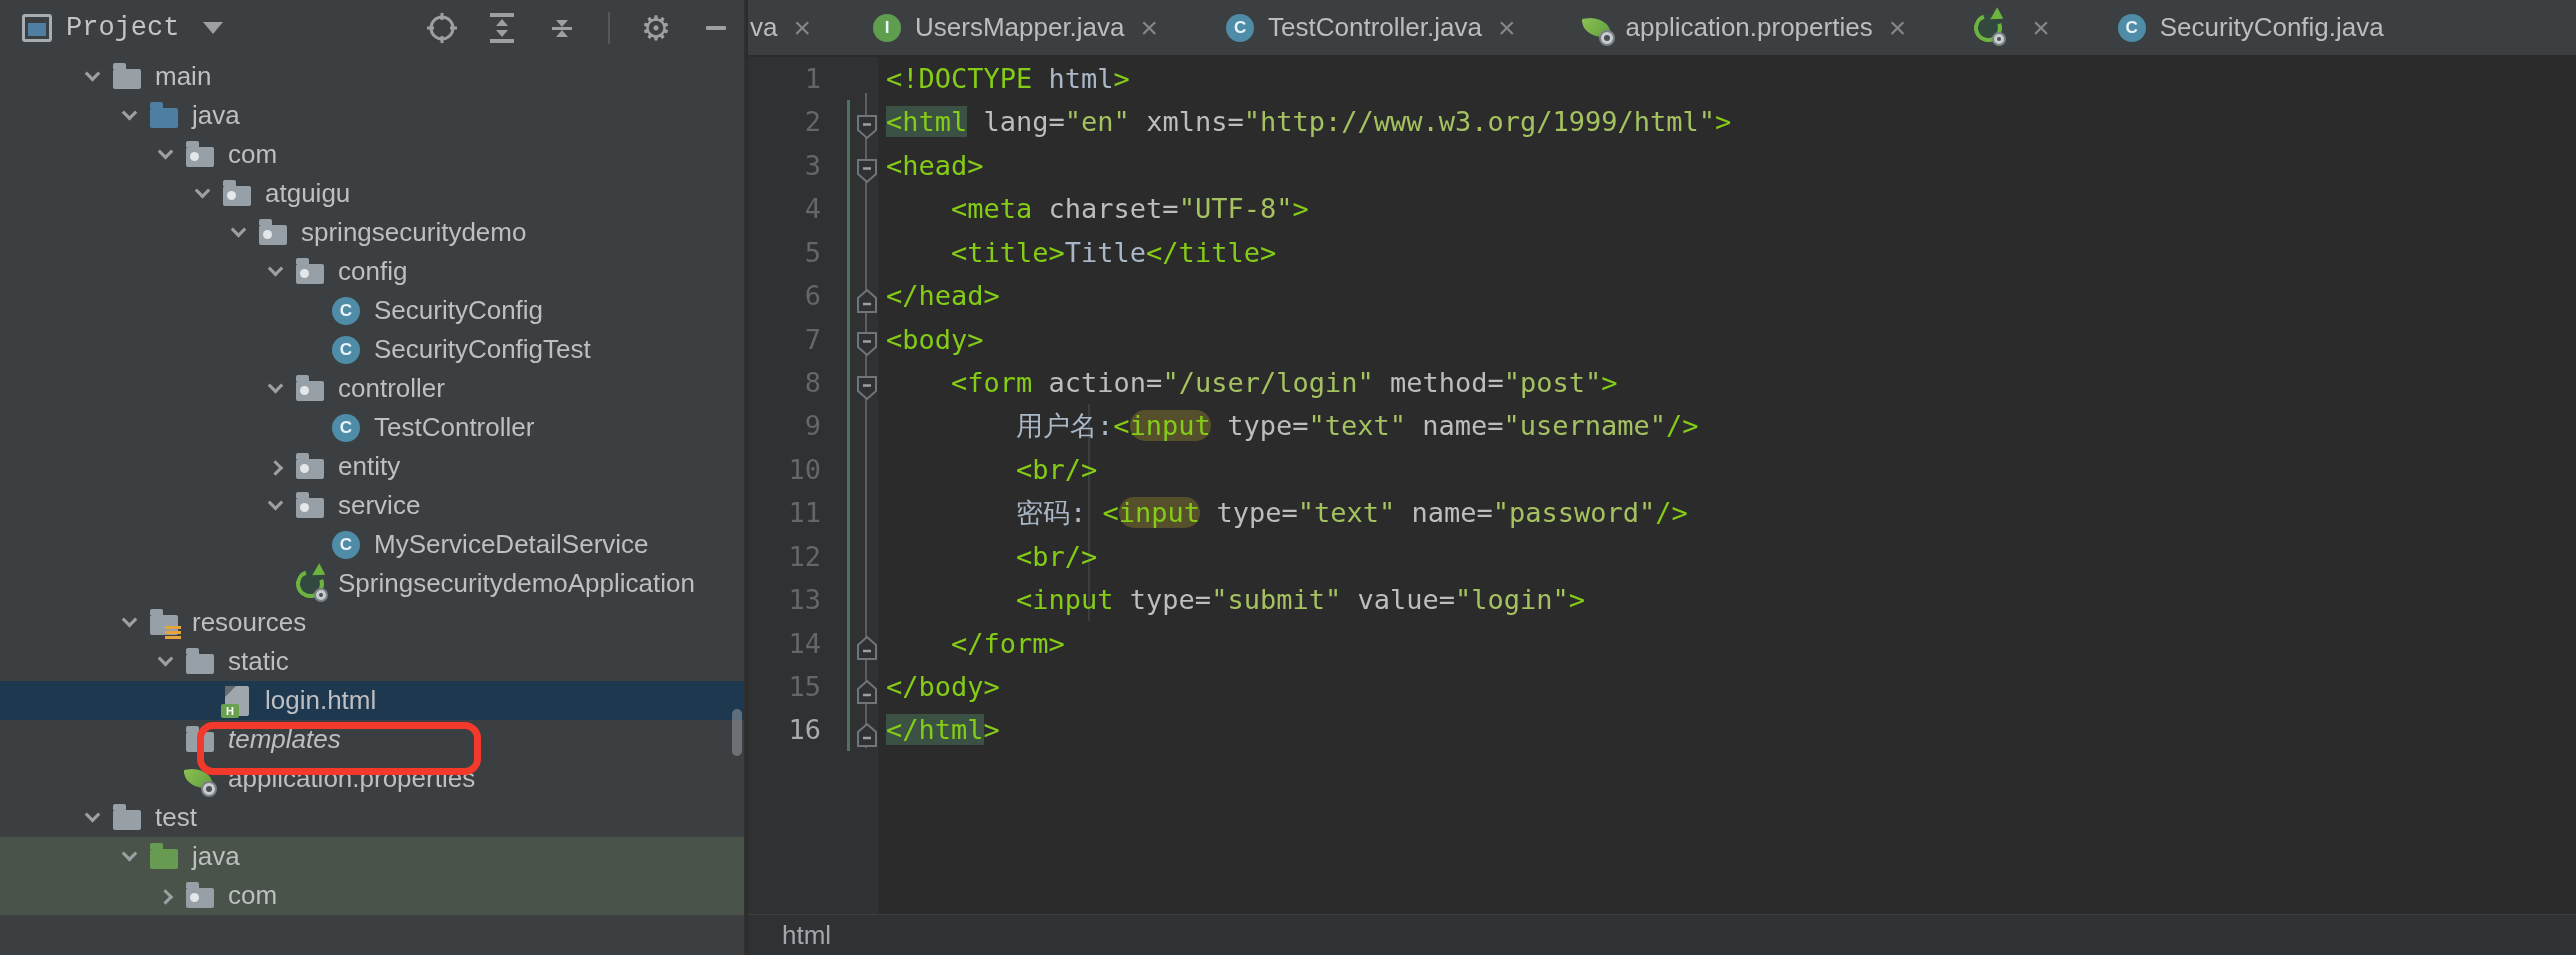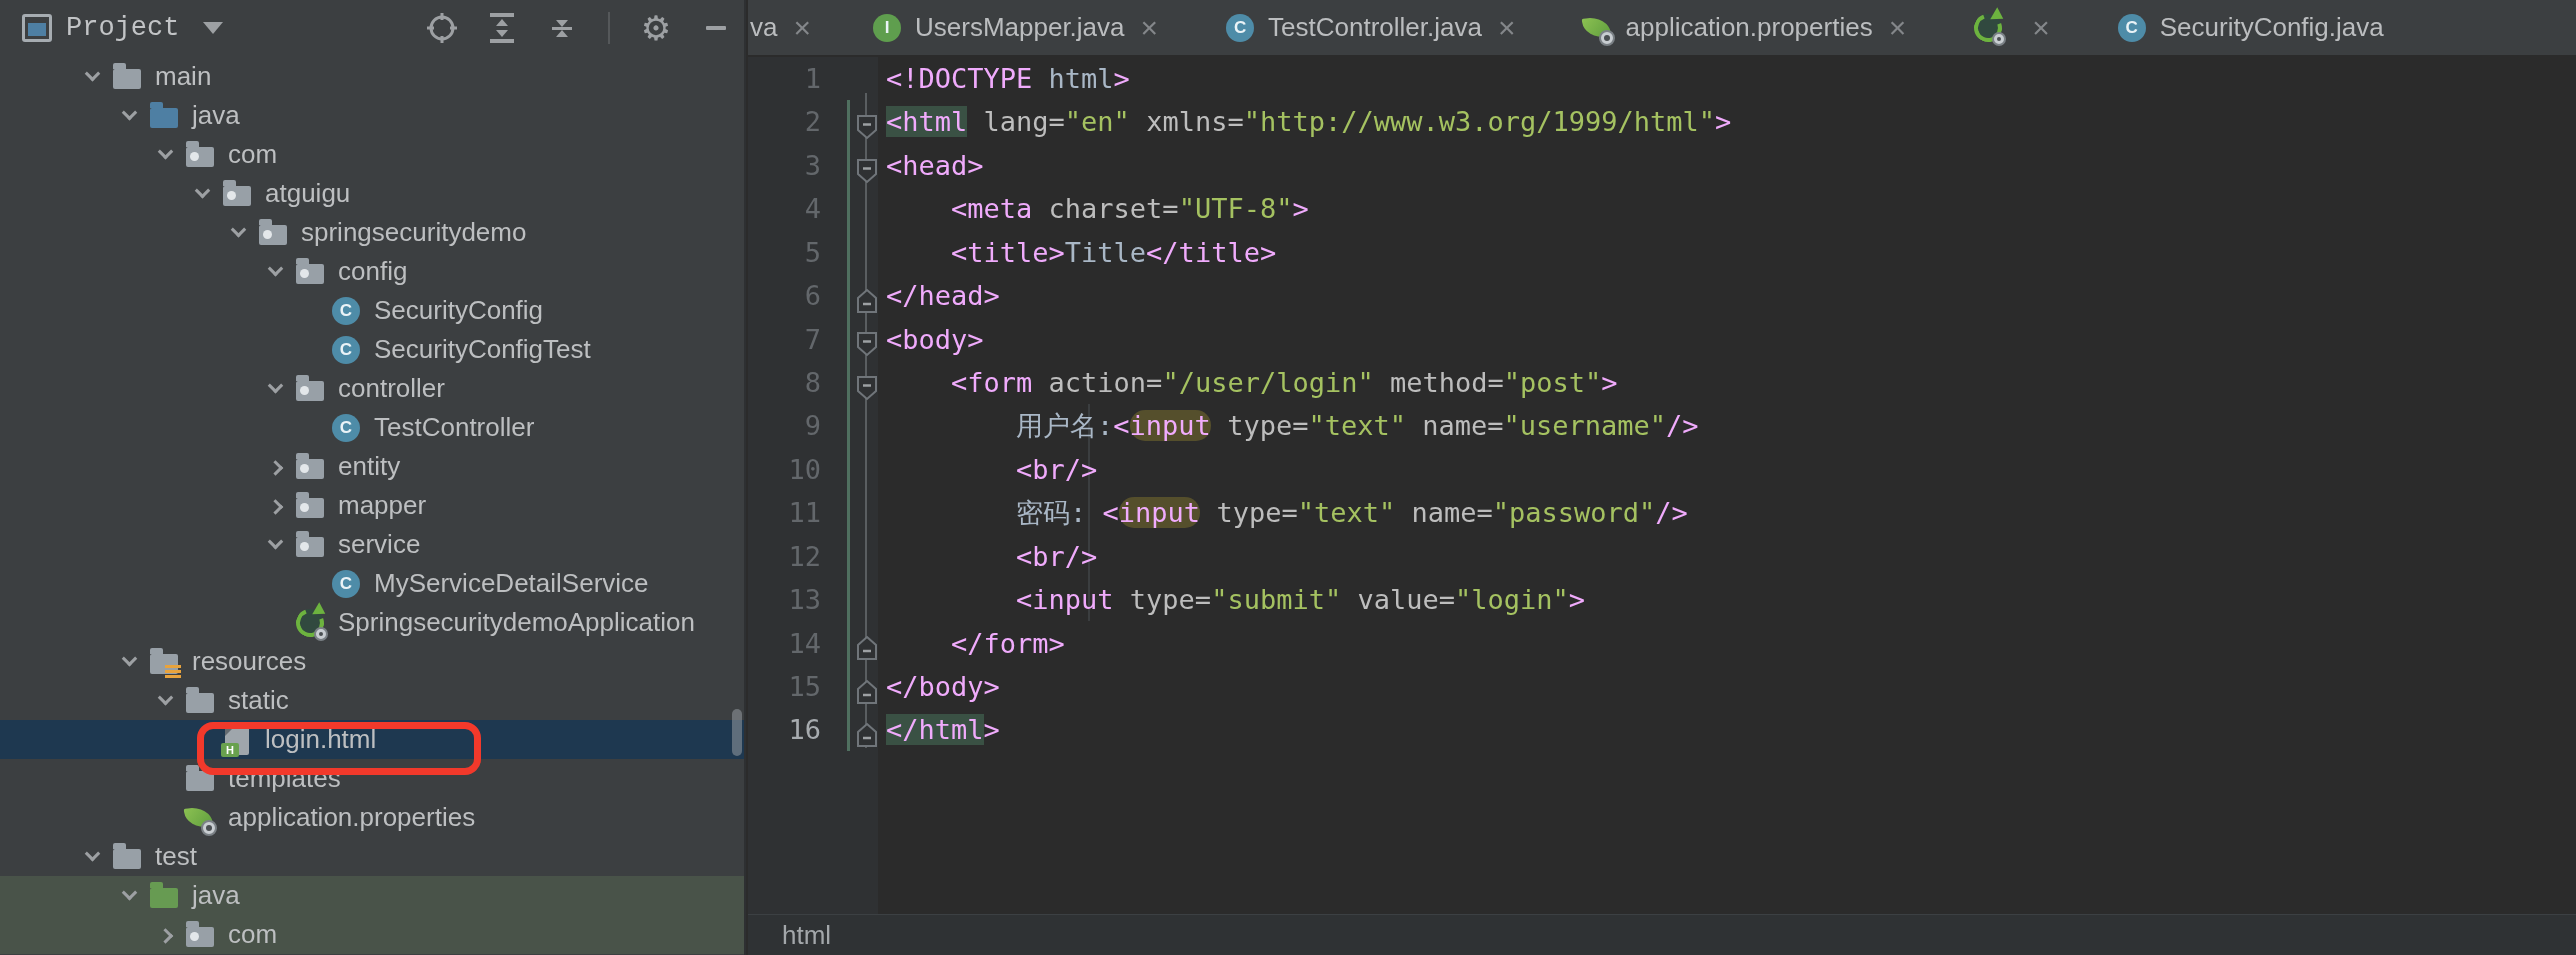--- a/index.html
+++ b/index.html
@@ -88,21 +88,21 @@
     font-family:"DejaVu Sans Mono", monospace; font-size:27px; line-height:43px; }
   .gutter { position:absolute; left:0; top:0; bottom:0; width:130px; background:#2F3133; }
   .fold-line { position:absolute; left:117px; top:36px; width:2px; height:655px; background:#5A5E61; }
   .tag-line  { position:absolute; left:99px; top:43px; width:3px; height:651px; background:#507060; }
   .lnum { position:absolute; right:57px; width:69px; text-align:right; color:#63676B; font-size:27px; height:43px; }
   .lnum.cur { color:#A7ABAF; }
   .fmark { position:absolute; left:107px; width:24px; height:26px; }
   .code { position:absolute; left:138px; top:0; right:0; bottom:0; white-space:pre; }
   .cline { position:absolute; left:0; height:43px; }
   .indent-guide { position:absolute; left:202px; top:347px; width:2px; height:217px; background:#3B3E40; }
-  .sp-plain { color:#A9B7C6; } .sp-tag { color:#f0abfc; }
+  .sp-plain { color:#A9B7C6; } .sp-tag { color:#84cc16; }
   .sp-attr  { color:#BDBDBD; } .sp-str { color:#A5C261; }
   .bg-tag  { background:#3A5144; } .bg-word { background:#554F2C;border-radius:15px; }
 
   .breadcrumb { position:absolute; left:0; right:0; bottom:0; height:41px; background:#2F3234;
     border-top:1px solid #3C4043; color:#A3A7AA; font-size:26px; display:flex; align-items:center;
     padding-left:34px; font-family:"Liberation Sans", sans-serif; }
 </style>
 </head>
 <body>
 
@@ -243,31 +243,20 @@
         </span>
         <span class="ticon">
           <span class="fold-i">
             <span class="pkg-dot"></span>
           </span>
         </span>
         <span>entity</span>
       </div>
       <div class="row" style="padding-left: 258px;">
         <span class="chev-box">
-          <span class="chev col"></span>
-        </span>
-        <span class="ticon">
-          <span class="fold-i">
-            <span class="pkg-dot"></span>
-          </span>
-        </span>
-        <span>mapper</span>
-      </div>
-      <div class="row" style="padding-left: 258px;">
-        <span class="chev-box">
           <span class="chev exp"></span>
         </span>
         <span class="ticon">
           <span class="fold-i">
             <span class="pkg-dot"></span>
           </span>
         </span>
         <span>service</span>
       </div>
       <div class="row" style="padding-left: 294px;">
@@ -312,21 +301,21 @@
         <span class="chev-box"></span>
         <span class="ticon">
           <span class="html-i">
             <span class="html-page"></span>
             <span class="html-fold"></span>
             <span class="html-badge">H</span>
           </span>
         </span>
         <span>login.html</span>
       </div>
-      <div class="row" style="padding-left: 148px;">
+      <div class="row" style="padding-left: 148px; font-style: italic;">
         <span class="chev-box"></span>
         <span class="ticon">
           <span class="fold-i"></span>
         </span>
         <span>templates</span>
       </div>
       <div class="row" style="padding-left: 148px;">
         <span class="chev-box"></span>
         <span class="ticon">
           <span class="leafw">

